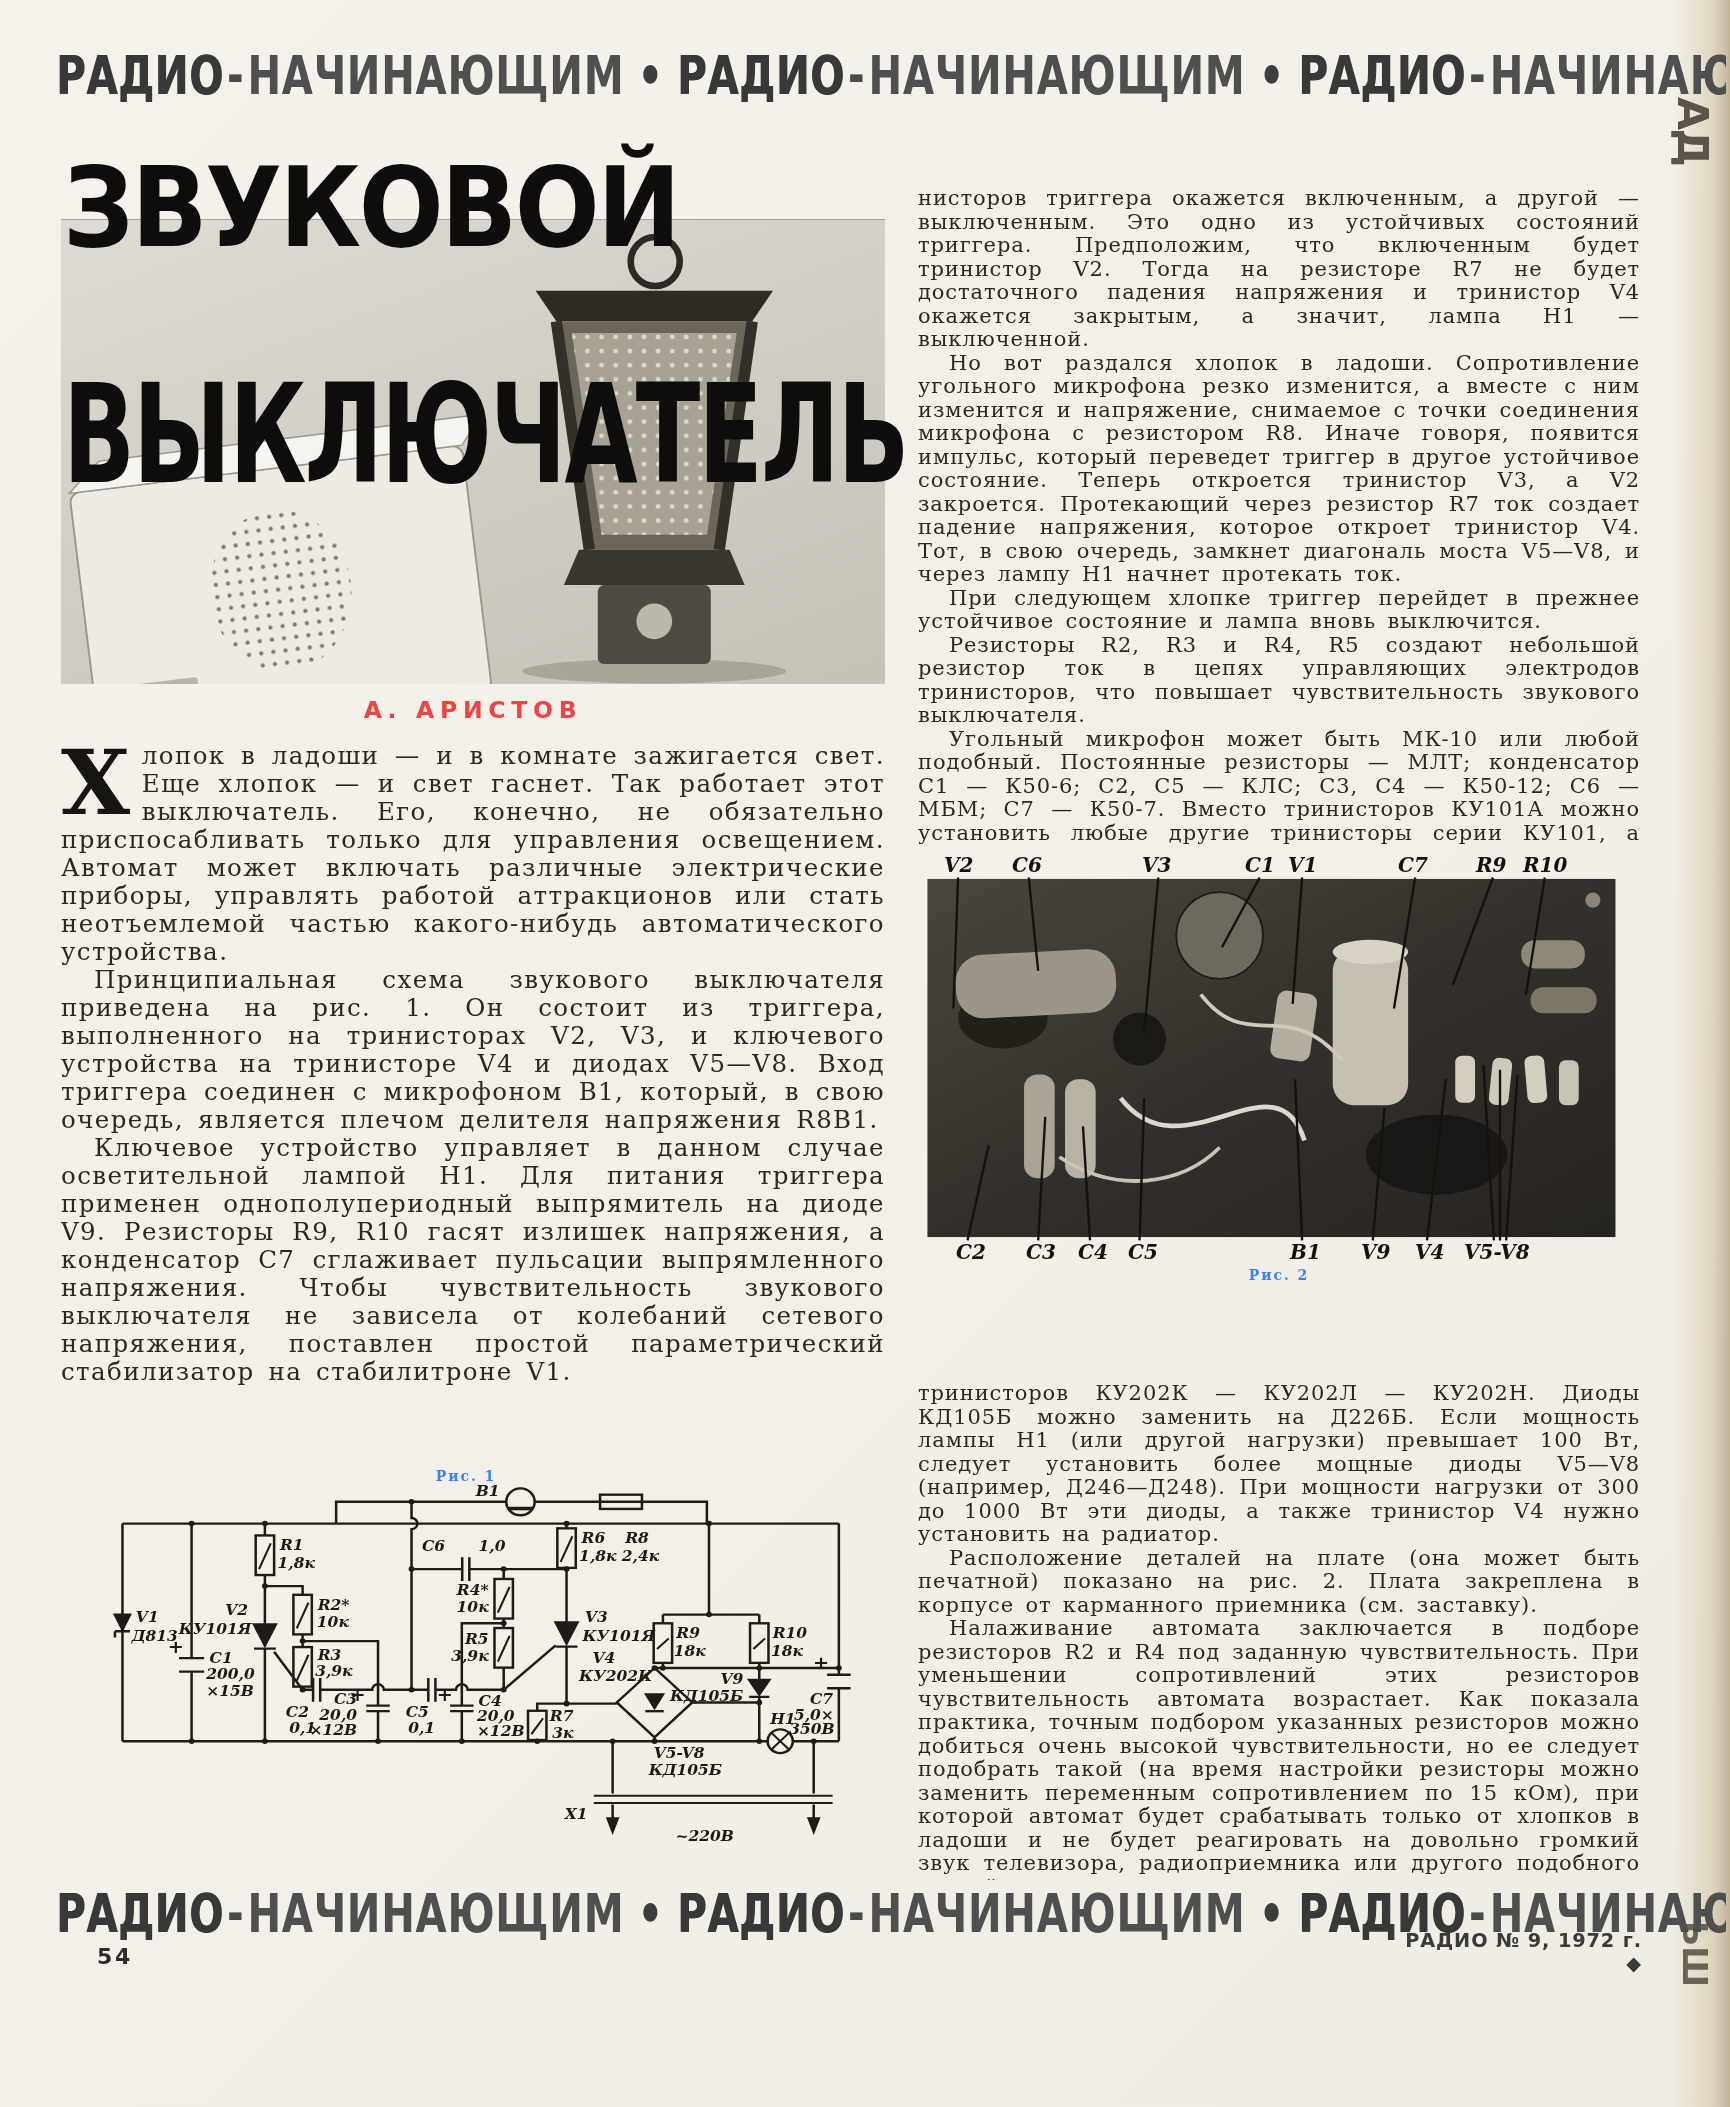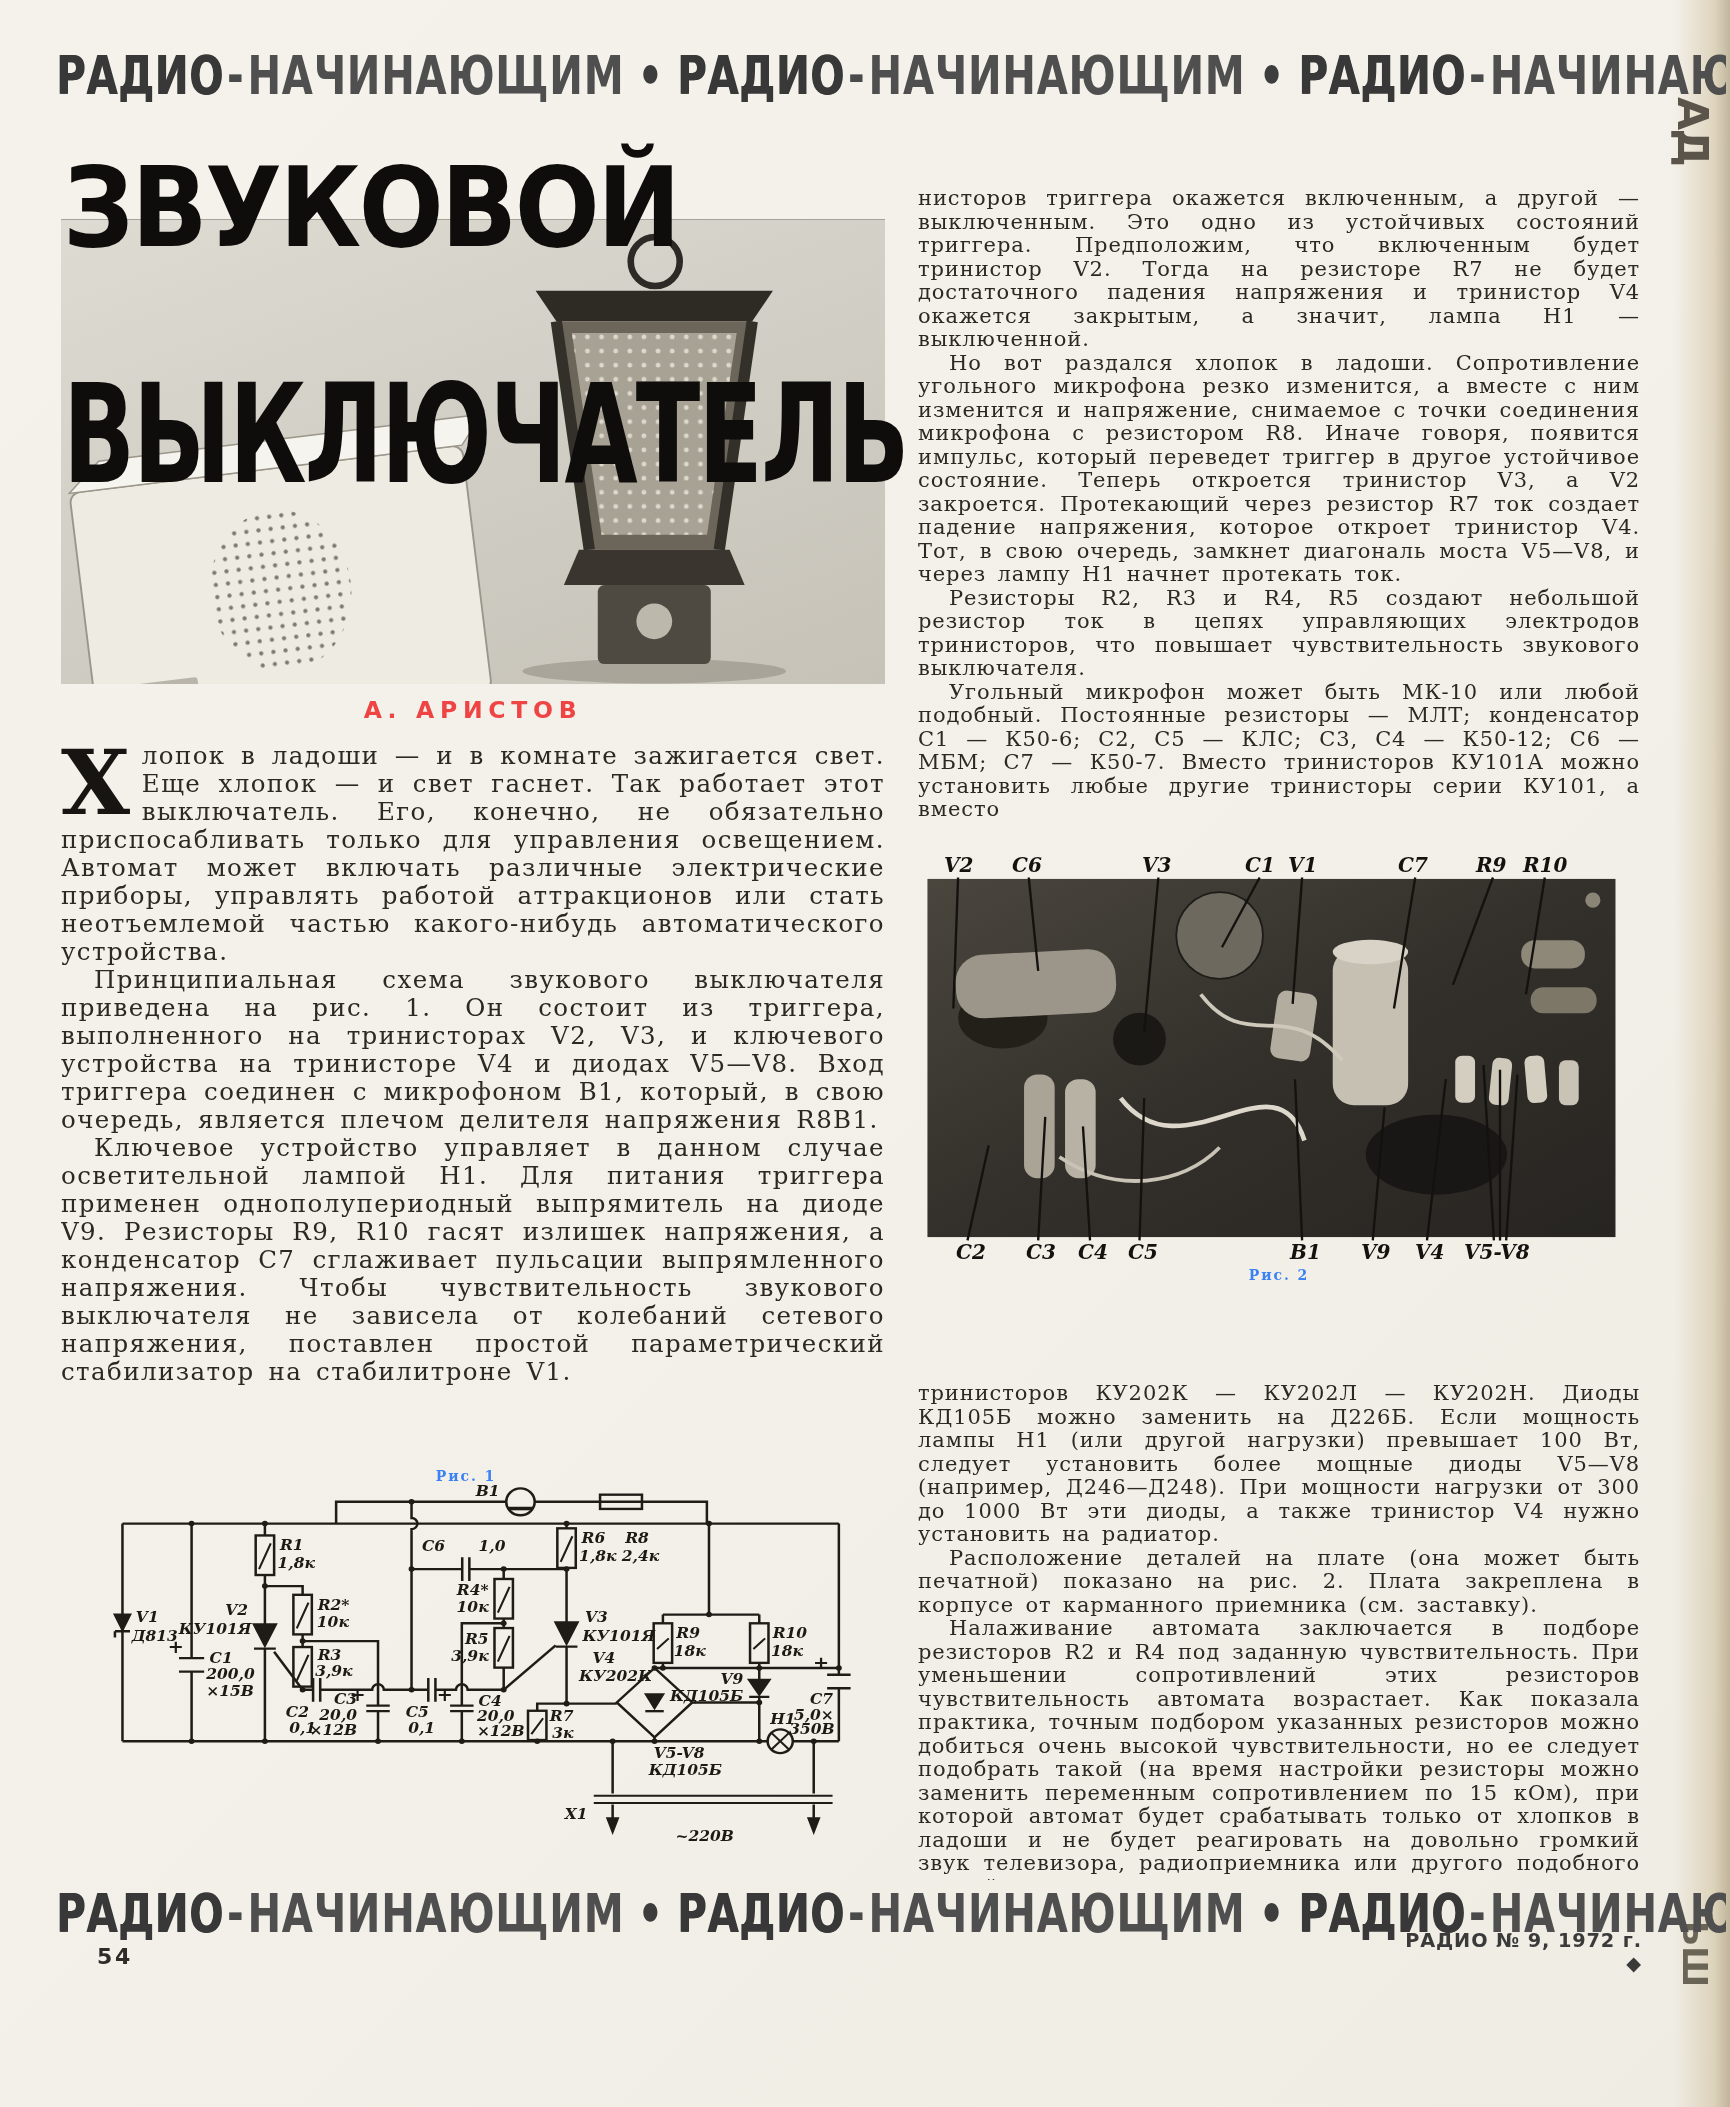--- a/index.html
+++ b/index.html
@@ -293,20 +293,21 @@
       <text class="sch-label" x="1830" y="631" text-anchor="end">350В</text>
       <text class="sch-label" x="1240" y="846" text-anchor="end">X1</text>
       <text class="sch-label" x="1450" y="902">~220В</text>
     </g>
   </svg>
 </div>
 
 <div class="rcol-top">
   <p class="noindent">нисторов триггера окажется включенным, а другой — выключенным. Это одно из устойчивых состояний триггера. Предположим, что включенным будет тринистор V2. Тогда на резисторе R7 не будет достаточного падения напряжения и тринистор V4 окажется закрытым, а значит, лампа H1 — выключенной.</p>
   <p>Но вот раздался хлопок в ладоши. Сопротивление угольного микрофона резко изменится, а вместе с ним изменится и напряжение, снимаемое с точки соединения микрофона с резистором R8. Иначе говоря, появится импульс, который переведет триггер в другое устойчивое состояние. Теперь откроется тринистор V3, а V2 закроется. Протекающий через резистор R7 ток создает падение напряжения, которое откроет тринистор V4. Тот, в свою очередь, замкнет диагональ моста V5—V8, и через лампу H1 начнет протекать ток.</p>
+  <p>При следующем хлопке триггер перейдет в прежнее устойчивое состояние и лампа вновь выключится.</p>
   <p>Резисторы R2, R3 и R4, R5 создают небольшой резистор ток в цепях управляющих электродов тринисторов, что повышает чувствительность звукового выключателя.</p>
   <p>Угольный микрофон может быть МК-10 или любой подобный. Постоянные резисторы — МЛТ; конденсатор C1 — К50-6; C2, C5 — КЛС; C3, C4 — К50-12; C6 — МБМ; C7 — К50-7. Вместо тринисторов КУ101А можно установить любые другие тринисторы серии КУ101, а вместо</p>
 </div>
 
 <div class="fig2-wrap">
   <svg width="722" height="410" viewBox="0 0 1532 870" style="position:absolute;left:0;top:0;">
     <defs>
       <linearGradient id="gphoto" x1="0" y1="0" x2="1" y2="1">
         <stop offset="0" stop-color="#4a463e"></stop>
         <stop offset=".5" stop-color="#33302b"></stop>

